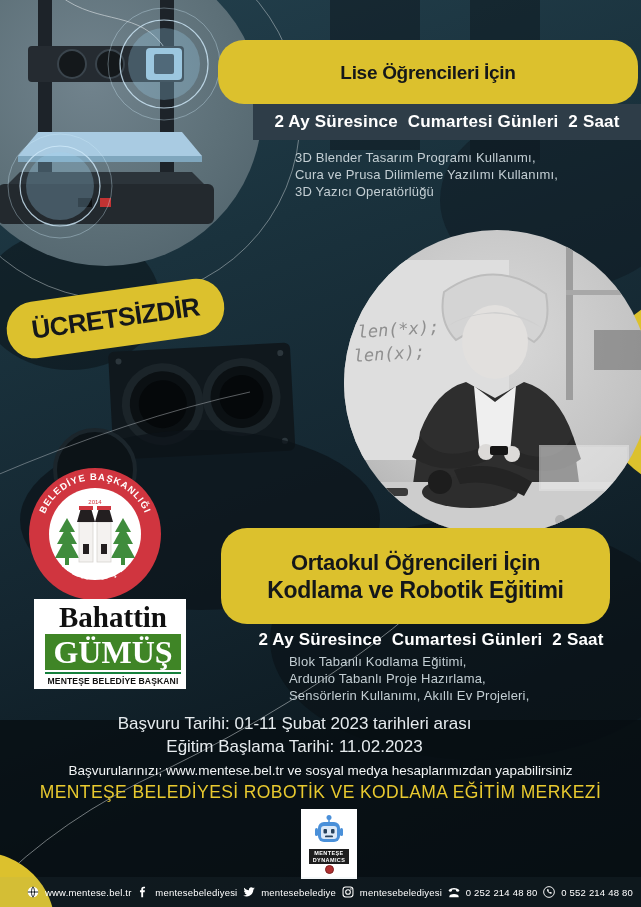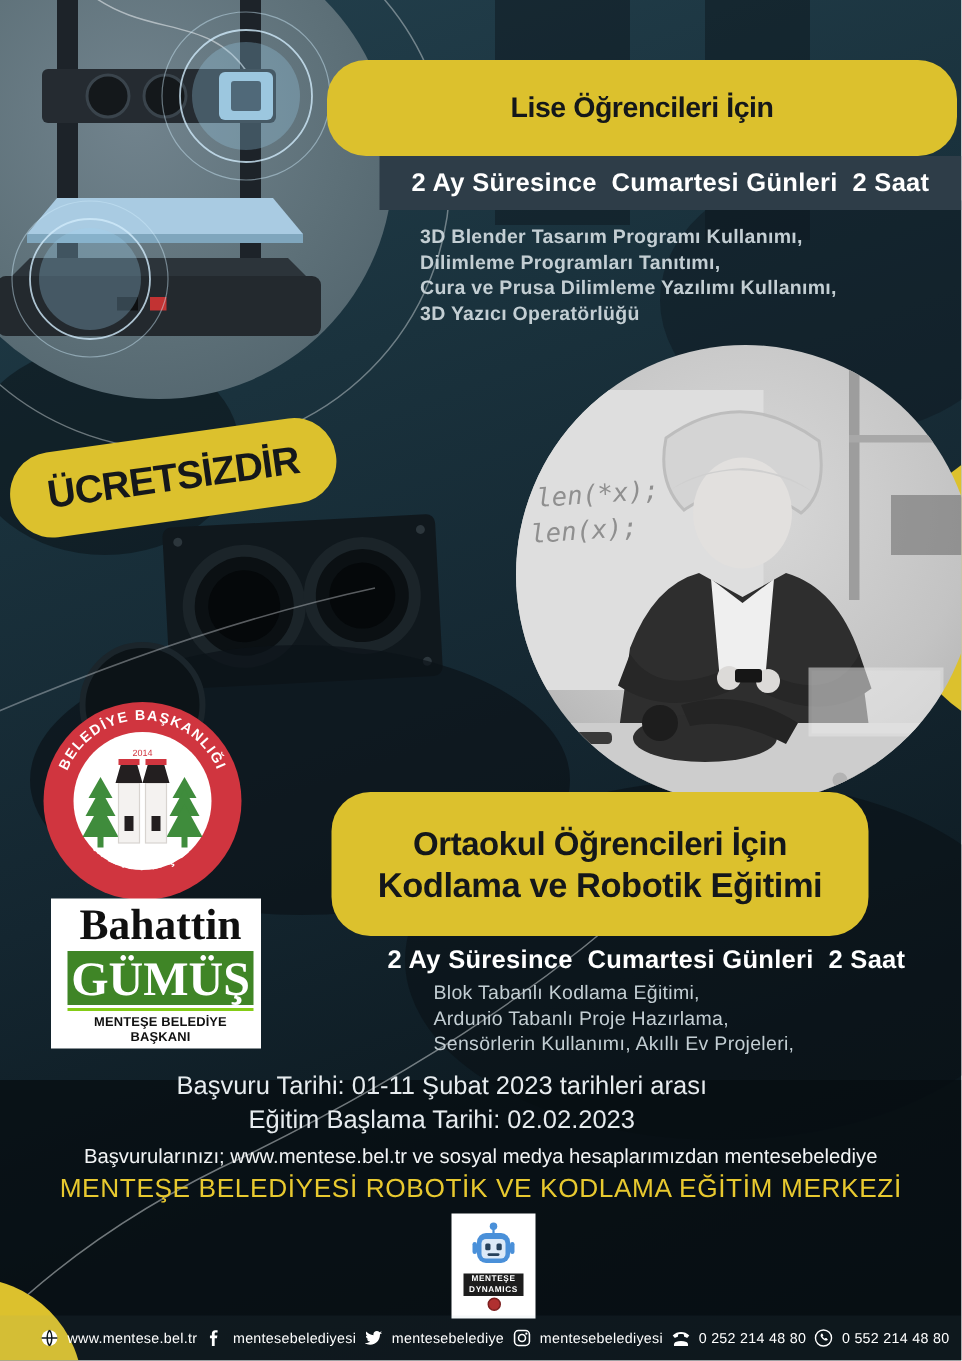--- a/index.html
+++ b/index.html
@@ -21,48 +21,48 @@
 
   
   .yellow-crescent{left:598px;top:292px;width:200px;height:200px;border-radius:50%;background:#dcc12d;z-index:2;}
   .boy-circle{left:344px;top:230px;width:306px;height:306px;border-radius:50%;overflow:hidden;z-index:3;
     background:radial-gradient(circle at 50% 35%,#d9d9d9 0%,#c3c3c3 60%,#a8a8a8 100%);}
 
   
   .ybox{background:#dcc12d;border-radius:26px;color:#14171a;text-align:center;z-index:4;
     display:flex;flex-direction:column;justify-content:center;font-weight:bold;letter-spacing:-0.3px;}
   .ybox-1{left:218px;top:40px;width:420px;height:64px;}
-  .ybox-2{left:221px;top:528px;width:358px;height:96px;}
+  .ybox-2{left:221px;top:528px;width:389px;height:96px;}
   .ybox .t1{font-size:19px;line-height:23px;}
   .ybox .t2{font-size:21px;line-height:26px;}
   .ybox-2 .t1{font-size:22px;line-height:27px;}
   .ybox-2 .t2{font-size:23px;line-height:28px;}
 
   .sched-bar{left:253px;top:104px;width:388px;height:36px;background:#2e3d48;z-index:4;
     display:flex;align-items:center;justify-content:center;}
   .sched-text{color:#ffffff;font-weight:bold;font-size:17px;white-space:pre-wrap;letter-spacing:0.2px;}
   .sched-2{left:221px;top:630px;width:420px;text-align:center;z-index:4;}
 
   .details{z-index:4;color:#c3ced3;font-size:13px;line-height:17px;letter-spacing:0.2px;}
-  .details-1{left:280px;top:149px;width:340px;font-weight:bold;}
+  .details-1{left:295px;top:149px;width:340px;}
   .details-2{left:289px;top:653px;width:340px;}
 
   
   .free-badge{left:6px;top:290px;z-index:4;background:#dcc12d;color:#15181b;border-radius:28px;
     padding:13px 25px;font-size:26px;font-weight:800;letter-spacing:-0.5px;transform:rotate(-8deg);}
 
   
   .seal{left:27px;top:466px;width:136px;height:136px;z-index:4;}
 
   
-  .mayor{left:34px;top:599px;width:140px;background:#ffffff;z-index:4;text-align:center;
+  .mayor{left:34px;top:599px;width:152px;background:#ffffff;z-index:4;text-align:center;
     padding:3px 5px 3px 11px;box-sizing:border-box;}
   .mayor .first{font-family:"Liberation Serif",serif;font-weight:bold;font-size:29px;line-height:31px;color:#101010;}
   .mayor .last{font-family:"Liberation Serif",serif;font-weight:bold;font-size:32px;line-height:36px;color:#ffffff;background:#3f8526;margin-top:1px;}
-  .mayor .mtitle{font-size:8.6px;font-weight:bold;color:#101010;border-top:2px solid #84cc16;margin-top:2px;padding-top:2px;letter-spacing:0.1px;}
+  .mayor .mtitle{font-size:8.6px;font-weight:bold;color:#101010;border-top:2px solid #15803d;margin-top:2px;padding-top:2px;letter-spacing:0.1px;}
 
   
   .dates{left:0;top:712px;width:589px;text-align:center;z-index:4;color:#e6ebee;font-size:17px;line-height:23px;}
   .channels{left:0;top:763px;width:641px;text-align:center;z-index:4;color:#f2f4f5;font-size:13.5px;}
   .center-name{left:0;top:782px;width:641px;text-align:center;z-index:4;color:#e8c92f;font-size:17.5px;letter-spacing:0.4px;}
 
   
   .dyn-box{left:301px;top:809px;width:56px;height:70px;background:#ffffff;z-index:4;
     display:flex;flex-direction:column;align-items:center;justify-content:center;gap:1px;}
   .dyn-name{background:#1d1d1d;color:#ffffff;font-size:5.5px;line-height:6.5px;font-weight:bold;
@@ -142,21 +142,20 @@
   </div>
 
   <div class="abs ybox ybox-1">
     <div class="t1">Lise Öğrencileri İçin</div>
   </div>
   <div class="abs sched-bar">
     <span class="sched-text">2 Ay Süresince  Cumartesi Günleri  2 Saat</span>
   </div>
   <div class="abs details details-1">
     <div>3D Blender Tasarım Programı Kullanımı,</div>
-    <div>Dilimleme Programları Tanıtımı,</div>
     <div>Cura ve Prusa Dilimleme Yazılımı Kullanımı,</div>
     <div>3D Yazıcı Operatörlüğü</div>
   </div>
 
   <div class="abs free-badge">ÜCRETSİZDİR</div>
 
   <div class="abs yellow-crescent"></div>
   <div class="abs boy-circle">
     <svg width="306" height="306" viewBox="0 0 306 306">
       <rect x="0" y="30" width="165" height="200" fill="#dedede"></rect>
@@ -242,23 +241,23 @@
     <span class="sched-text">2 Ay Süresince  Cumartesi Günleri  2 Saat</span>
   </div>
   <div class="abs details details-2">
     <div>Blok Tabanlı Kodlama Eğitimi,</div>
     <div>Ardunio Tabanlı Proje Hazırlama,</div>
     <div>Sensörlerin Kullanımı, Akıllı Ev Projeleri,</div>
   </div>
 
   <div class="abs dates">
     <div>Başvuru Tarihi: 01-11 Şubat 2023 tarihleri arası</div>
-    <div>Eğitim Başlama Tarihi: 02.02.2023</div>
-  </div>
-  <div class="abs channels">Başvurularınızı; www.mentese.bel.tr ve sosyal medya hesaplarımızdan mentesebelediye</div>
+    <div>Eğitim Başlama Tarihi: 11.02.2023</div>
+  </div>
+  <div class="abs channels">Başvurularınızı; www.mentese.bel.tr ve sosyal medya hesaplarımızdan yapabilirsiniz</div>
   <div class="abs center-name">MENTEŞE BELEDİYESİ ROBOTİK VE KODLAMA EĞİTİM MERKEZİ</div>
 
   <div class="abs dyn-box">
     <svg class="ico" width="34" height="34" viewBox="0 0 34 34">
       <line x1="17" y1="4" x2="17" y2="8" stroke="#4a90d9" stroke-width="1.5"></line>
       <circle cx="17" cy="3.5" r="2.5" fill="#4a90d9"></circle>
       <rect x="6" y="8" width="22" height="20" rx="6" fill="#4a90d9"></rect>
       <rect x="9" y="12" width="16" height="13" rx="3" fill="#dce9f7"></rect>
       <rect x="11.5" y="15" width="3.5" height="4.5" rx="1" fill="#26415c"></rect>
       <rect x="19" y="15" width="3.5" height="4.5" rx="1" fill="#26415c"></rect>

